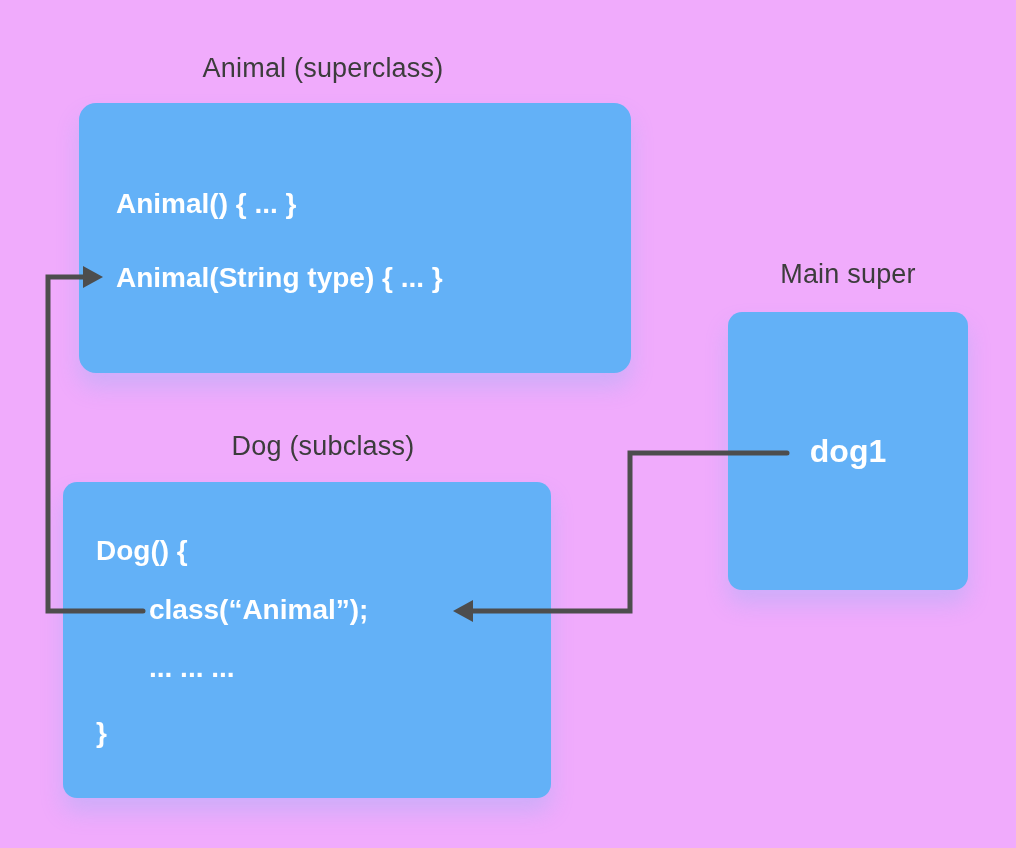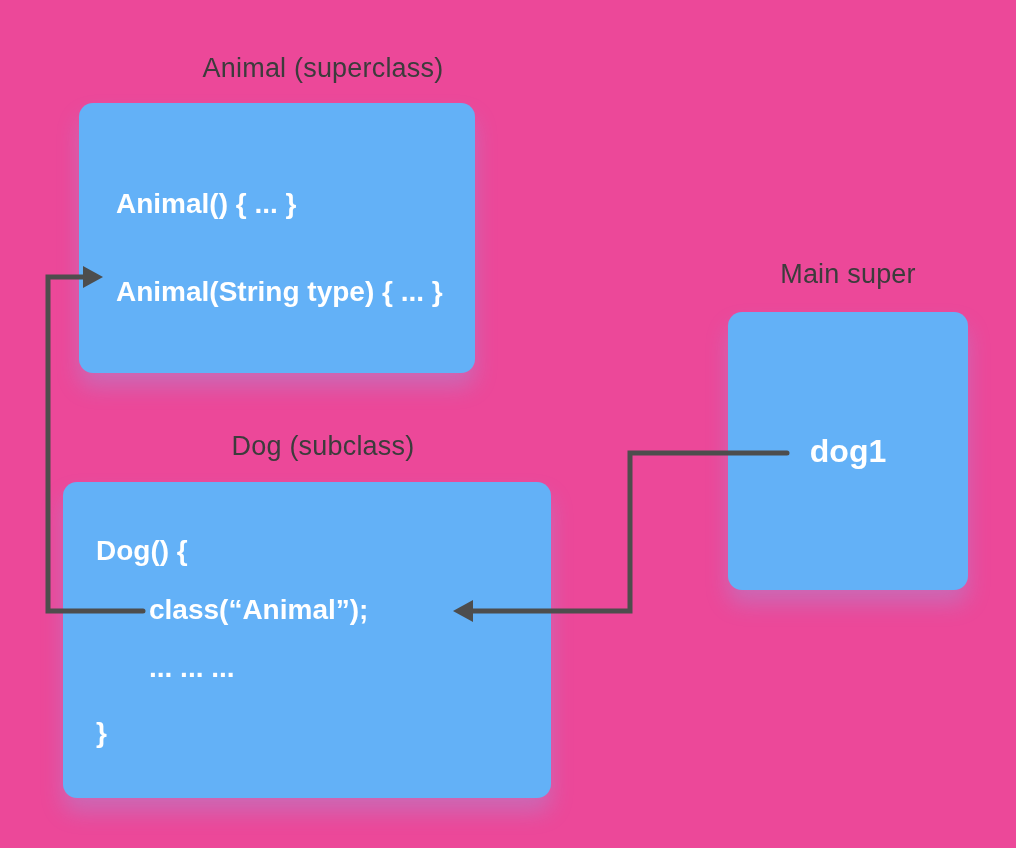--- a/index.html
+++ b/index.html
@@ -9,21 +9,21 @@
     --code-text: #FFFFFF;
   }
   * { box-sizing: border-box; margin: 0; padding: 0; }
   html, body { background: #ffffff; }
   body { font-family: "Liberation Sans", sans-serif; }
 
   .canvas {
     position: relative;
     width: 1016px;
     height: 848px;
-    background: #ec4899;
+    background: #f0abfc;
     overflow: hidden;
   }
 
   .node-label {
     position: absolute;
     text-align: center;
     font-size: 27px;
     line-height: 32px;
     font-weight: 400;
     color: var(--label-text);
@@ -65,23 +65,23 @@
     pointer-events: none;
     z-index: 5;
   }
 </style>
 </head>
 <body>
 
 <div class="canvas">
 
   <div class="node-label" style="left:79px; top:52px; width:488px;">Animal (superclass)</div>
-  <div class="box" style="left:79px; top:103px; width:396px; height:270px;">
+  <div class="box" style="left:79px; top:103px; width:552px; height:270px;border-radius:17px;">
     <div class="code" style="left:37px; top:83px;">Animal() { ... }</div>
-    <div class="code" style="left:37px; top:171px;text-align:center;">Animal(String type) { ... }</div>
+    <div class="code" style="left:37px; top:157px;text-align:center;">Animal(String type) { ... }</div>
   </div>
 
   <div class="node-label" style="left:79px; top:430px; width:488px;">Dog (subclass)</div>
   <div class="box" style="left:63px; top:482px; width:488px; height:316px;">
     <div class="code" style="left:33px; top:51px;">Dog() {</div>
     <div class="code" style="left:86px; top:110px;">class(“Animal”);</div>
     <div class="code" style="left:86px; top:168px;">... ... ...</div>
     <div class="code" style="left:33px; top:233px;">}</div>
   </div>
 

